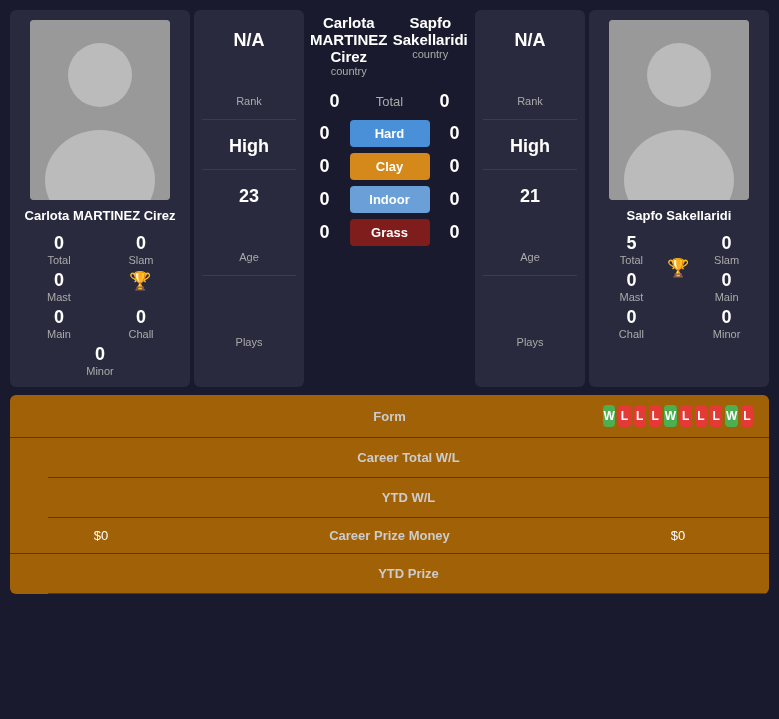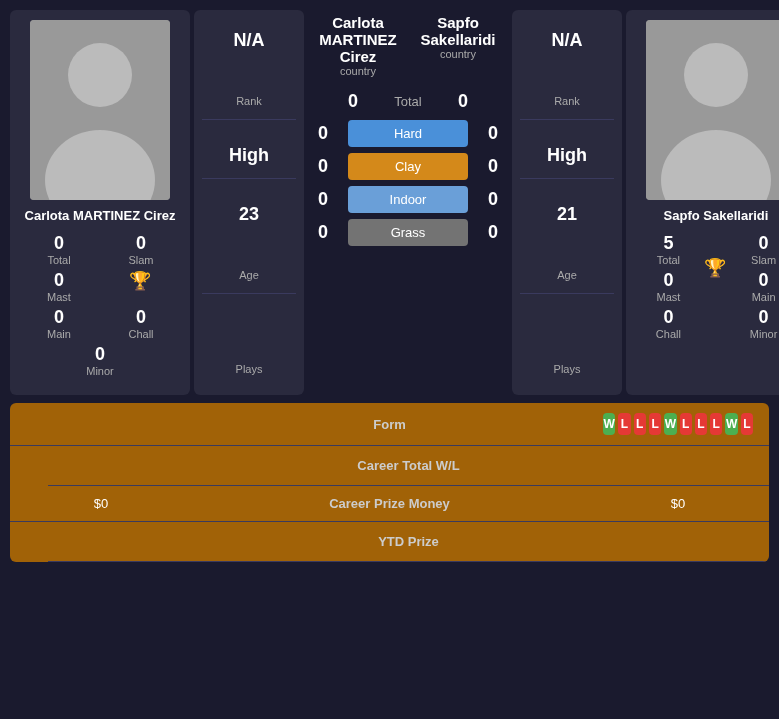--- a/index.html
+++ b/index.html
@@ -99,21 +99,21 @@
 
     
     .player-info-panel {
       background: #2a2a3e;
       border-radius: 6px;
       padding: 8px;
       width: 110px;
       flex-shrink: 0;
       display: flex;
       flex-direction: column;
-      gap: 13px;
+      gap: 4px;
     }
 
     .info-block {
       padding: 12px 8px;
       border-bottom: 1px solid #3a3a5e;
       display: flex;
       flex-direction: column;
       align-items: center;
     }
 
@@ -173,33 +173,33 @@
 
     .surface-row {
       display: flex;
       align-items: center;
       justify-content: center;
       gap: 10px;
       padding: 2px 0;
     }
 
     .surface-btn {
-      width: 120px;
+      width: 80px;
       padding: 6px 0;
       border-radius: 4px;
       text-align: center;
       font-size: 13px;
-      font-weight: normal;
+      font-weight: bold;
       color: #fff;
     }
 
     .surface-hard { background: #4a90d9; }
     .surface-clay { background: #d4891a; }
     .surface-indoor { background: #6a9fd8; }
-    .surface-grass { background: #737373; }
+    .surface-grass { background: #7f1d1d; }
 
     
     .bottom-rows {
       background: #a16207;
       border-radius: 6px;
       overflow: hidden;
     }
 
     .bottom-row {
       display: flex;
@@ -467,20 +467,23 @@
           <span class="form-badge form-l">L</span>
           <span class="form-badge form-w">W</span>
           <span class="form-badge form-l">L</span>
         </div>
     </div>
 
     <div class="title-only-row">
       <div class="bottom-row-label">Career Total W/L</div>
     </div>
 
+    <div class="title-only-row" style="border-bottom: 1px solid #3a3a5e;">
+      <div class="bottom-row-label">YTD W/L</div>
+    </div>
 
     <div class="bottom-row">
       <div class="bottom-row-value-left">$0</div>
       <div class="bottom-row-label">Career Prize Money</div>
       <div class="bottom-row-value-right">$0</div>
     </div>
 
     <div class="title-only-row">
       <div class="bottom-row-label">YTD Prize</div>
     </div>

